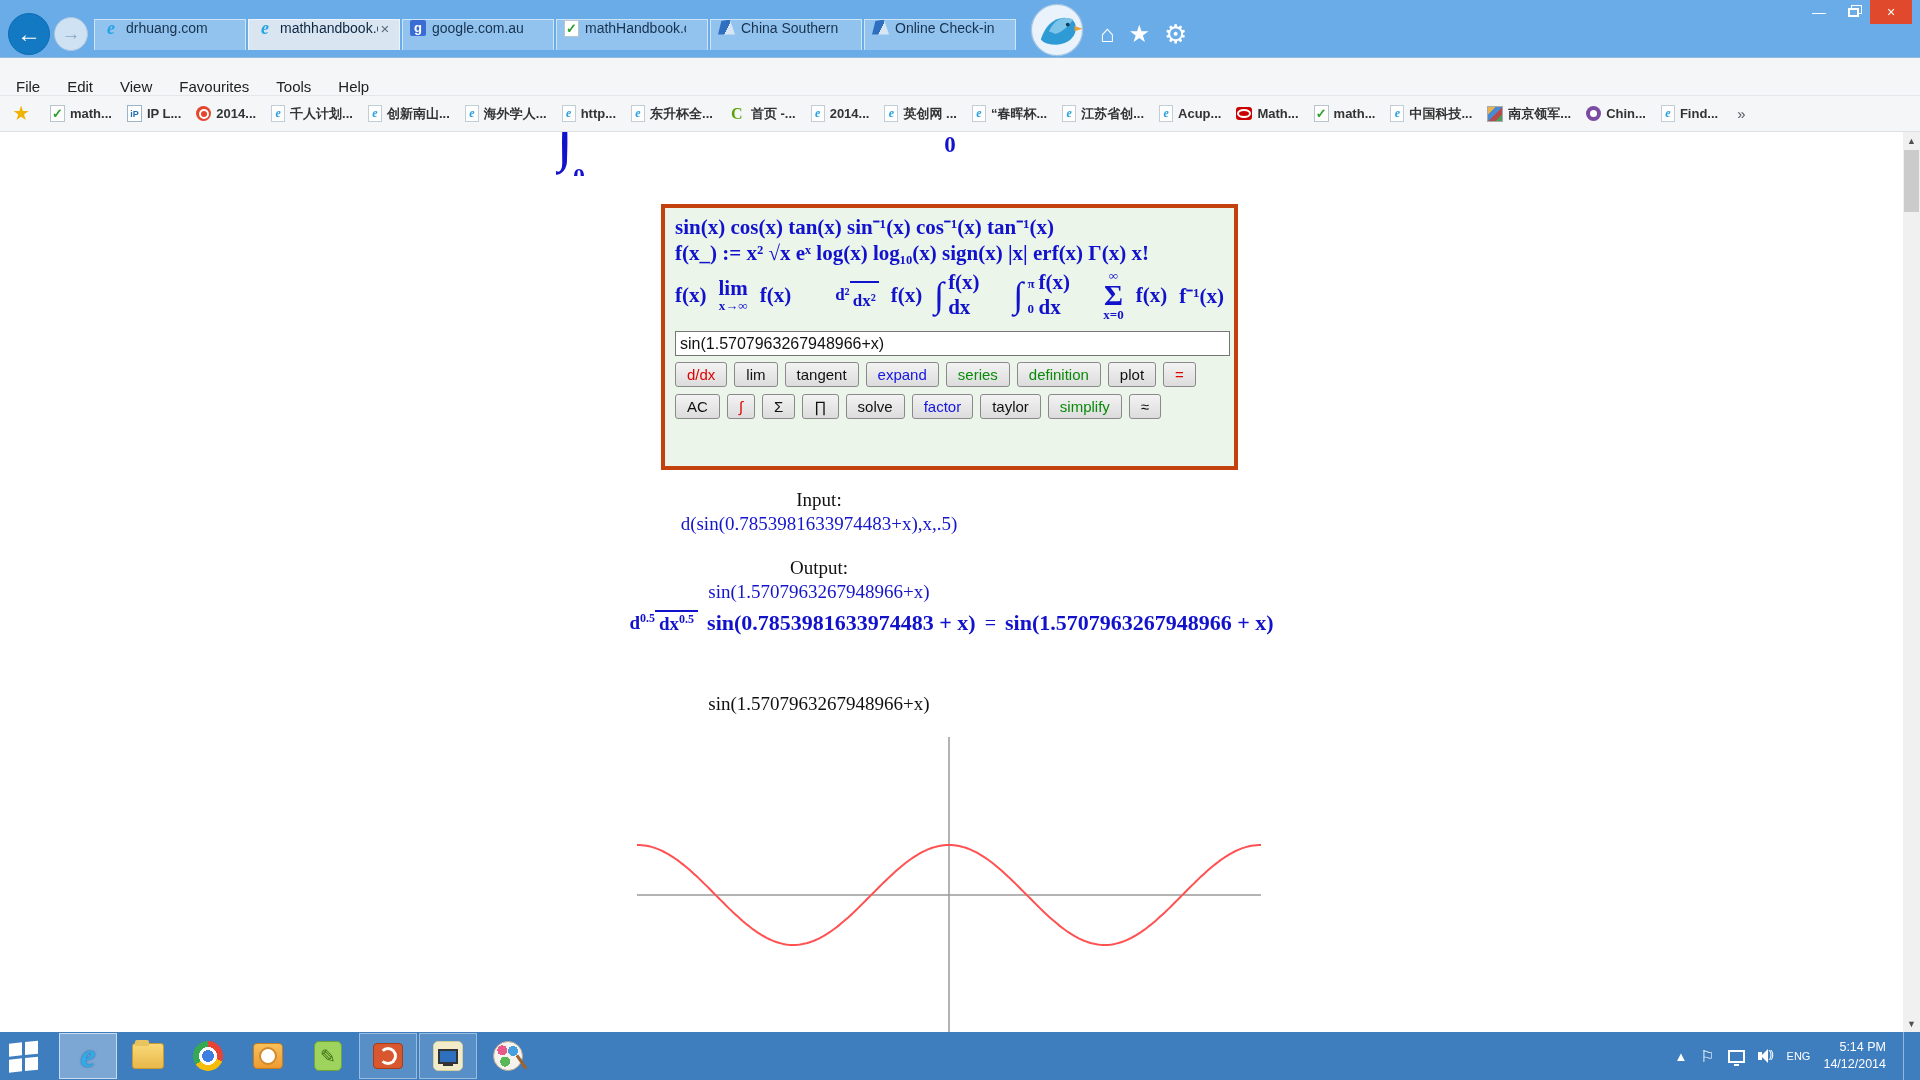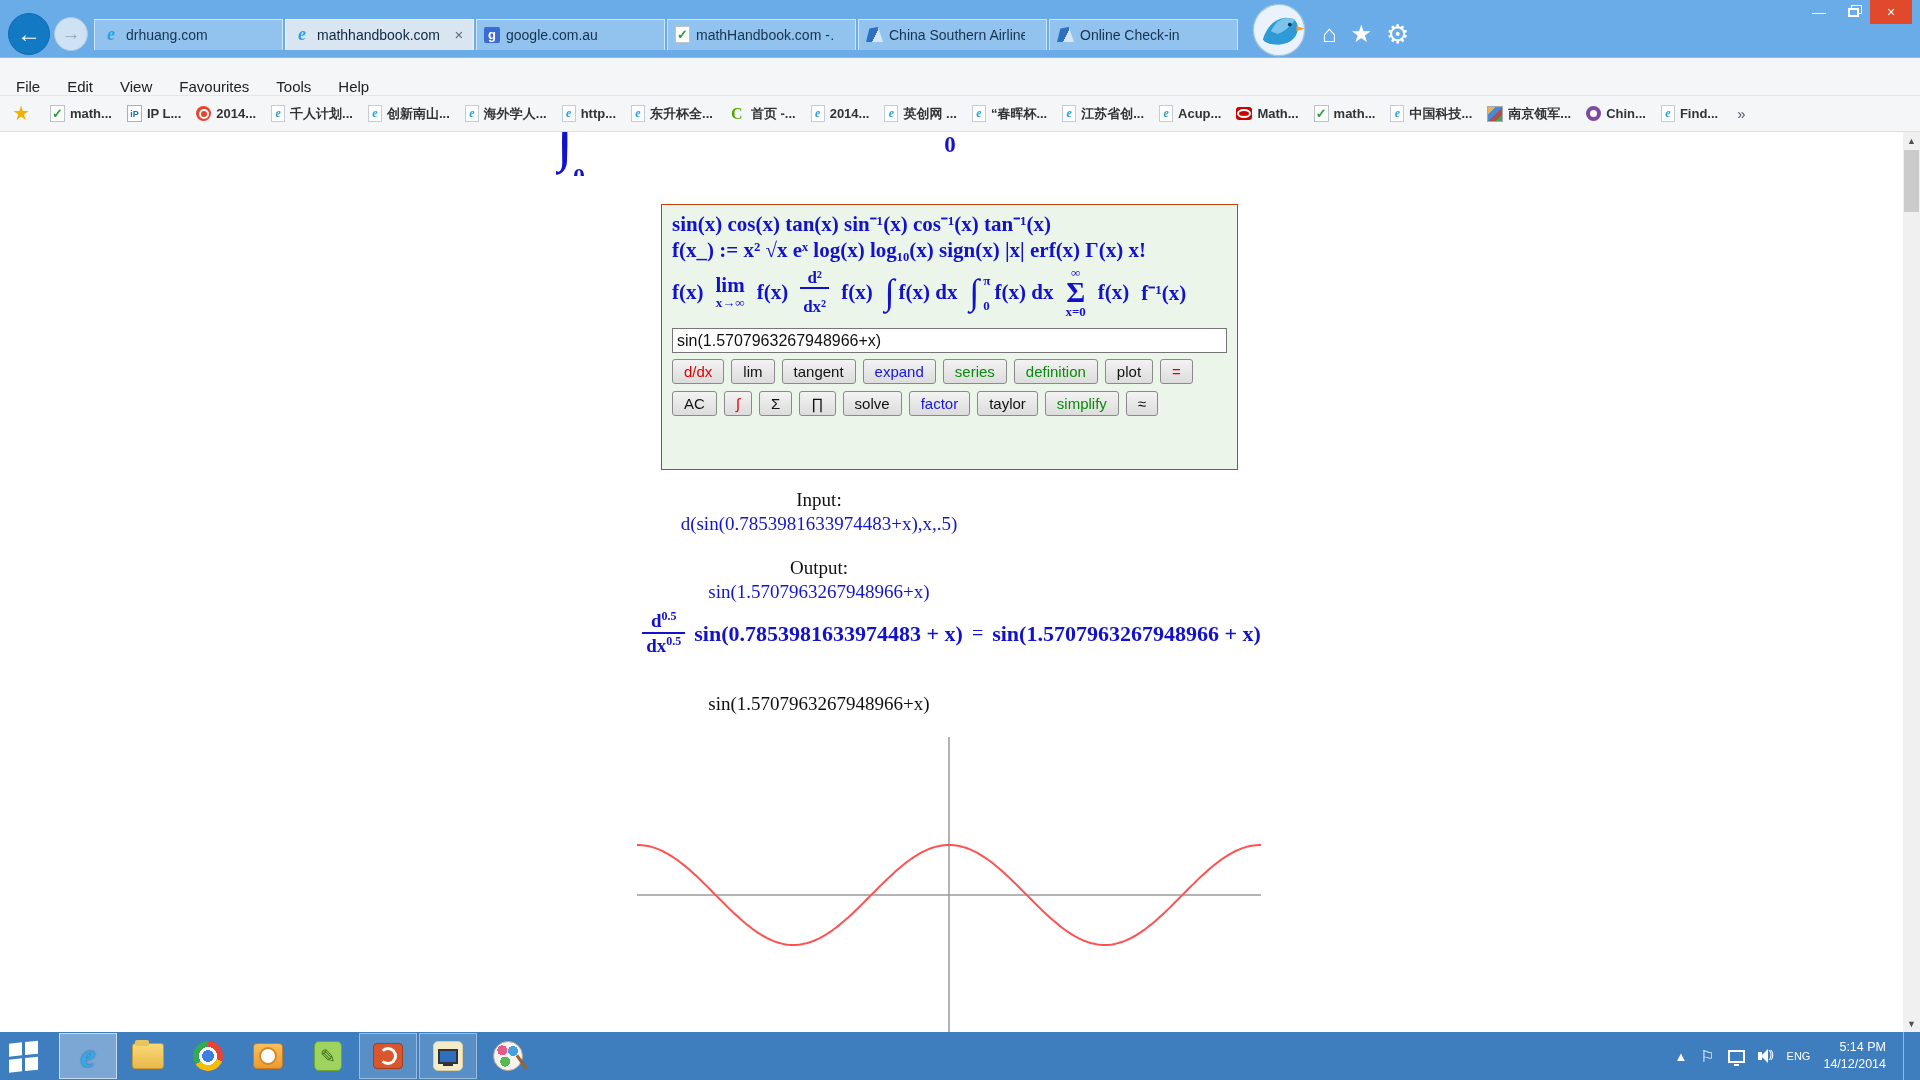--- a/index.html
+++ b/index.html
@@ -19,21 +19,21 @@
   .address-bar { margin-left:8px; width:524px; height:30px; background:#fff; border:1px solid #98b6cf; display:flex; align-items:center; padding:0 6px; }
   .address-bar .url { flex:1; font-size:15px; color:#333; margin-left:6px; white-space:nowrap; overflow:hidden; }
   .mag { position:relative; width:11px; height:11px; border:2px solid #6f7f8c; border-radius:50%; margin:0 2px; }
   .mag::after { content:""; position:absolute; width:7px; height:2px; background:#6f7f8c; transform:rotate(45deg); right:-6px; bottom:-2px; }
   .glyph-btn { color:#5c6e7d; font-size:13px; padding:0 3px; }
   .refresh { font-size:19px; }
   .addr-sep { width:1px; height:20px; background:#d5dfe8; margin:0 4px; }
 
   
   .tabs { display:flex; margin-left:6px; height:31px; align-items:flex-end; }
-  .tab { width:189px; height:31px; display:flex; align-items:center; padding:0 7px; background:rgba(255,255,255,.28); border:1px solid rgba(255,255,255,.55); border-bottom:none; margin-right:2px; color:#16324f; }
+  .tab { width:152px; height:31px; display:flex; padding:0 7px; background:rgba(255,255,255,.28); border:1px solid rgba(255,255,255,.55); border-bottom:none; margin-right:2px; color:#16324f; }
   .tab.active { background:#d9e6f2; color:#0d2743; }
   .tab-label { flex:1; font-size:14px; white-space:nowrap; overflow:hidden; margin-left:6px; }
   .tab-close { width:14px; font-size:15px; color:#5a6a7a; text-align:center; }
   .toolbar-icons { display:flex; align-items:center; margin-left:10px; }
   .bird { width:58px; height:54px; margin-top:-8px; }
   .tb-ic { color:#fff; font-size:24px; margin-left:14px; }
   .tb-ic.gear { font-size:26px; }
 
   
   .fav-ic { display:inline-flex; width:18px; height:18px; align-items:center; justify-content:center; flex:none; position:relative; font-style:normal; }
@@ -70,44 +70,44 @@
   .content { position:absolute; left:0; top:132px; width:1920px; height:900px; background:#fff; overflow:hidden; }
   .mjx-blue { color:#1212cc; font-family:"Liberation Serif",serif; font-weight:bold; }
   .cut { position:absolute; overflow:hidden; color:#1212cc; font-family:"Liberation Serif",serif; font-weight:bold; }
   .cut-left { left:556px; top:-6px; height:50px; width:60px; }
   .cut-left .big { font-size:62px; font-style:italic; display:inline-block; margin-top:-24px; }
   .cut-left .sub { font-size:24px; vertical-align:-26px; }
   .cut-right { left:922px; top:-8px; height:54px; width:56px; text-align:center; }
   .cut-right .big { font-size:66px; display:block; margin-top:-52px; line-height:1; }
   .cut-right .sub { font-size:23px; display:block; margin-top:-6px; }
 
-  .panel { position:absolute; left:661px; top:72px; width:577px; height:266px; background:#ebf5ea; border:1px solid #c2410c; padding:7px 10px 0 10px; }
+  .panel { position:absolute; left:661px; top:72px; width:577px; height:266px; background:#ebf5ea; border:4px solid #c2410c; padding:7px 10px 0 10px; }
   .pline { font-size:21px; line-height:1.22; white-space:nowrap; }
   .pline4 { display:flex; align-items:center; height:58px; gap:12px; font-size:21px; }
   .stack { display:flex; flex-direction:column; align-items:center; line-height:1; }
   .stack .small { font-size:13px; }
-  .frac { display:inline-flex; flex-direction:column; align-items:center; line-height:1.05; font-size:17px; }
+  .frac { display:inline-flex; flex-direction:row; align-items:center; line-height:1.05; font-size:17px;margin-left:32px; }
   .frac .den { border-top:2px solid #1212cc; padding:9px 3px 0 3px; }
   .bigop { font-size:36px; line-height:.9; }
   .intlim { display:flex; flex-direction:column; justify-content:space-between; height:40px; font-size:13px; line-height:1; padding-top:2px; }
   .tight { display:flex; align-items:center; gap:4px; }
   .panel input { width:555px; height:25px; border:1px solid #767676; font-size:16px; font-family:"Liberation Sans",sans-serif; padding:0 4px; margin:7px 0 6px 0; background:#fff; color:#111; }
   .btnrow { display:flex; gap:7px; margin-bottom:7px; }
   .pbtn { background:linear-gradient(#f3f3f3,#dcdcdc); border:1px solid #8a8a8a; border-radius:3px; font-size:15px; padding:3px 11px; font-family:"Liberation Sans",sans-serif; }
   .c-red{color:#e00000;} .c-blue{color:#1515e0;} .c-green{color:#0a8a0a;} .c-black{color:#111;}
 
   .cline { position:absolute; left:0; width:1638px; text-align:center; font-family:"Liberation Serif",serif; font-size:19px; color:#111; }
   .cline.blue { color:#1515cc; }
   .lbl-input  { top:357px; }
   .expr-input { top:381px; }
   .lbl-output { top:425px; }
   .expr-output{ top:449px; }
   .plain-res  { top:561px; }
   .formula { position:absolute; left:0; top:478px; width:1903px; display:flex; align-items:center; justify-content:center; gap:9px; color:#1212cc; font-family:"Liberation Serif",serif; font-weight:bold; }
-  .formula .ffrac { display:flex; flex-direction:column; align-items:center; font-size:19px; line-height:1.1; }
+  .formula .ffrac { display:flex; align-items:center; font-size:19px; line-height:1.1; }
   .formula .ffrac sup { font-size:12px; }
   .formula .fden { border-top:2px solid #1212cc; padding:1px 4px 0 4px; }
   .formula .fbody { font-size:22px; }
   .formula .feq { font-size:20px; font-weight:normal; }
 
   .plot-svg { position:absolute; left:637px; top:605px; }
 
   .scrollbar { position:absolute; right:0; top:0; width:17px; height:900px; background:#f0f0f0; }
   .sb-arrow { width:17px; height:17px; display:flex; align-items:center; justify-content:center; font-size:9px; color:#505050; }
   .sb-arrow.down { position:absolute; bottom:0; }

